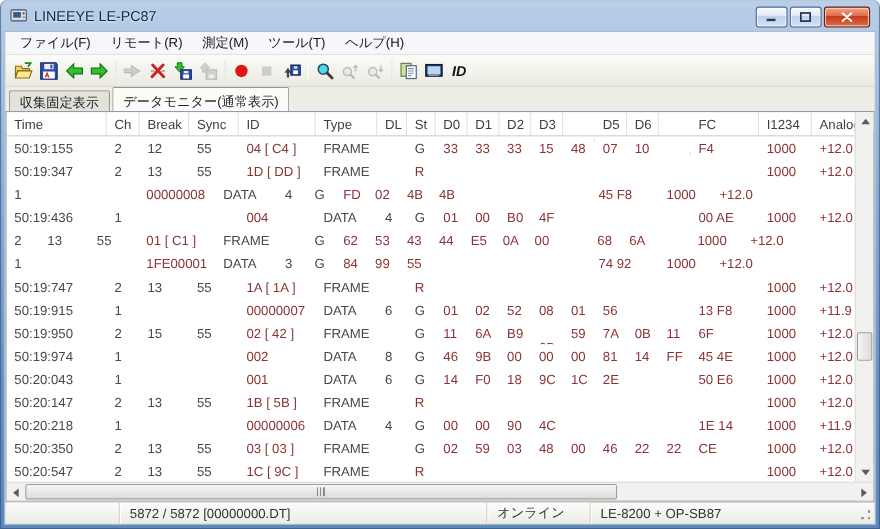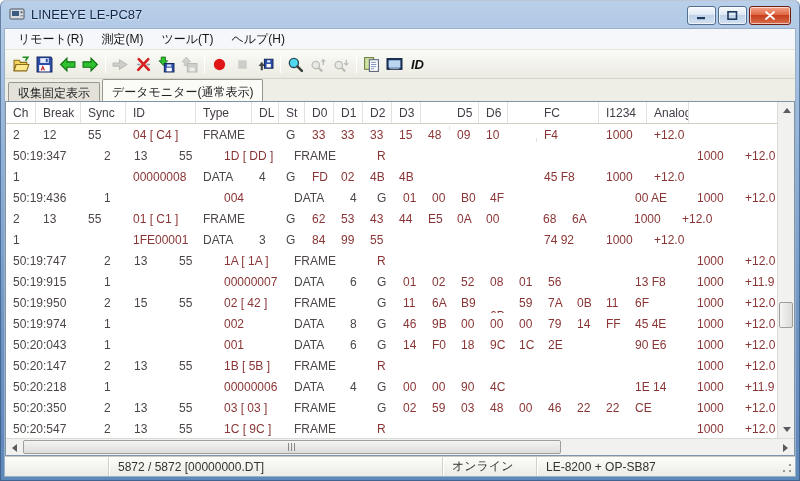--- a/index.html
+++ b/index.html
@@ -82,20 +82,21 @@
       <div class="wbtn close">
         <svg width="10" height="9" viewBox="0 0 10 9">
             <path d="M1 1l8 7M9 1L1 8" stroke="#fff" stroke-width="1.8" stroke-linecap="round"></path>
           </svg>
       </div>
     </div>
   </div>
 
   <div class="client">
     <div class="menubar">
+        <span class="menu-item">ファイル(F)</span>
         <span class="menu-item">リモート(R)</span>
         <span class="menu-item">測定(M)</span>
         <span class="menu-item">ツール(T)</span>
         <span class="menu-item">ヘルプ(H)</span>
       </div>
     <div class="toolbar">
         <div class="tbtn">
           <svg viewBox="0 0 16 16">
             <path d="M9 1.2h5l-2.3 3.2" fill="none" stroke="#1f8a1f" stroke-width="1.5"></path>
             <path d="M1 4h5l1 2h6v2H3l-2 6z" fill="#f2d45c" stroke="#8a6d1a"></path>
@@ -206,20 +207,21 @@
         <div class="tbtn idb">ID</div>
       </div>
     <div class="tabstrip">
         <div class="tab">収集固定表示</div>
         <div class="tab selected">データモニター(通常表示)</div>
       </div>
 
     <div class="grid-area">
       <div class="grid">
         <div class="grid-header">
+            <div class="hcell" style="width: 91px;">Time</div>
             <div class="hcell" style="width: 30px;">Ch</div>
             <div class="hcell" style="width: 45px;">Break</div>
             <div class="hcell" style="width: 45px;">Sync</div>
             <div class="hcell" style="width: 70px;">ID</div>
             <div class="hcell" style="width: 56px;">Type</div>
             <div class="hcell" style="width: 27px;">DL</div>
             <div class="hcell" style="width: 26px;">St</div>
             <div class="hcell" style="width: 29px;">D0</div>
             <div class="hcell" style="width: 29px;">D1</div>
             <div class="hcell" style="width: 29px;">D2</div>
@@ -227,33 +229,34 @@
             <div class="hcell" style="width: 29px; margin-top: 24px;">D4</div>
             <div class="hcell" style="width: 29px;">D5</div>
             <div class="hcell" style="width: 29px;">D6</div>
             <div class="hcell" style="width: 29px; margin-top: 36px;">D7</div>
             <div class="hcell" style="width: 62px;">FC</div>
             <div class="hcell" style="width: 48px;">I1234</div>
             <div class="hcell" style="width: 42px;">Analog</div>
           </div>
         <div class="grid-body">
             <div class="grow">
+              <div class="cell" style="width: 91px;">50:19:155</div>
               <div class="cell" style="width: 30px;">2</div>
               <div class="cell" style="width: 45px;">12</div>
               <div class="cell" style="width: 45px;">55</div>
               <div class="cell red" style="width: 70px;">04 [ C4 ]</div>
               <div class="cell" style="width: 56px;">FRAME</div>
               <div class="cell" style="width: 27px;"></div>
               <div class="cell" style="width: 26px;">G</div>
               <div class="cell red" style="width: 29px;">33</div>
               <div class="cell red" style="width: 29px;">33</div>
               <div class="cell red" style="width: 29px;">33</div>
               <div class="cell red" style="width: 29px;">15</div>
               <div class="cell red" style="width: 29px;">48</div>
-              <div class="cell red" style="width: 29px;">09</div>
+              <div class="cell red" style="width: 29px;">07</div>
               <div class="cell red" style="width: 29px;">10</div>
               <div class="cell red" style="width: 29px;"></div>
               <div class="cell red" style="width: 62px;">F4</div>
               <div class="cell red" style="width: 48px;">1000</div>
               <div class="cell red" style="width: 42px;">+12.0</div>
             </div>
             <div class="grow">
               <div class="cell" style="width: 91px;">50:19:347</div>
               <div class="cell" style="width: 30px;">2</div>
               <div class="cell" style="width: 45px;">13</div>
@@ -425,21 +428,21 @@
               <div class="cell" style="width: 45px;"></div>
               <div class="cell red" style="width: 70px;">002</div>
               <div class="cell" style="width: 56px;">DATA</div>
               <div class="cell" style="width: 27px;">8</div>
               <div class="cell" style="width: 26px;">G</div>
               <div class="cell red" style="width: 29px;">46</div>
               <div class="cell red" style="width: 29px;">9B</div>
               <div class="cell red" style="width: 29px;">00</div>
               <div class="cell red" style="width: 29px;">00</div>
               <div class="cell red" style="width: 29px;">00</div>
-              <div class="cell red" style="width: 29px;">79</div>
+              <div class="cell red" style="width: 29px;">81</div>
               <div class="cell red" style="width: 29px;">14</div>
               <div class="cell red" style="width: 29px;">FF</div>
               <div class="cell red" style="width: 62px;">45 4E</div>
               <div class="cell red" style="width: 48px;">1000</div>
               <div class="cell red" style="width: 42px;">+12.0</div>
             </div>
             <div class="grow">
               <div class="cell" style="width: 91px;">50:20:043</div>
               <div class="cell" style="width: 30px;">1</div>
               <div class="cell" style="width: 45px;"></div>
@@ -449,21 +452,21 @@
               <div class="cell" style="width: 27px;">6</div>
               <div class="cell" style="width: 26px;">G</div>
               <div class="cell red" style="width: 29px;">14</div>
               <div class="cell red" style="width: 29px;">F0</div>
               <div class="cell red" style="width: 29px;">18</div>
               <div class="cell red" style="width: 29px;">9C</div>
               <div class="cell red" style="width: 29px;">1C</div>
               <div class="cell red" style="width: 29px;">2E</div>
               <div class="cell red" style="width: 29px;"></div>
               <div class="cell red" style="width: 29px;"></div>
-              <div class="cell red" style="width: 62px;">90 E6</div>
+              <div class="cell red" style="width: 62px;">50 E6</div>
               <div class="cell red" style="width: 48px;">1000</div>
               <div class="cell red" style="width: 42px;">+12.0</div>
             </div>
             <div class="grow">
               <div class="cell" style="width: 91px;">50:20:147</div>
               <div class="cell" style="width: 30px;">2</div>
               <div class="cell" style="width: 45px;">13</div>
               <div class="cell" style="width: 45px;">55</div>
               <div class="cell red" style="width: 70px;">1B [ 5B ]</div>
               <div class="cell" style="width: 56px;">FRAME</div>

